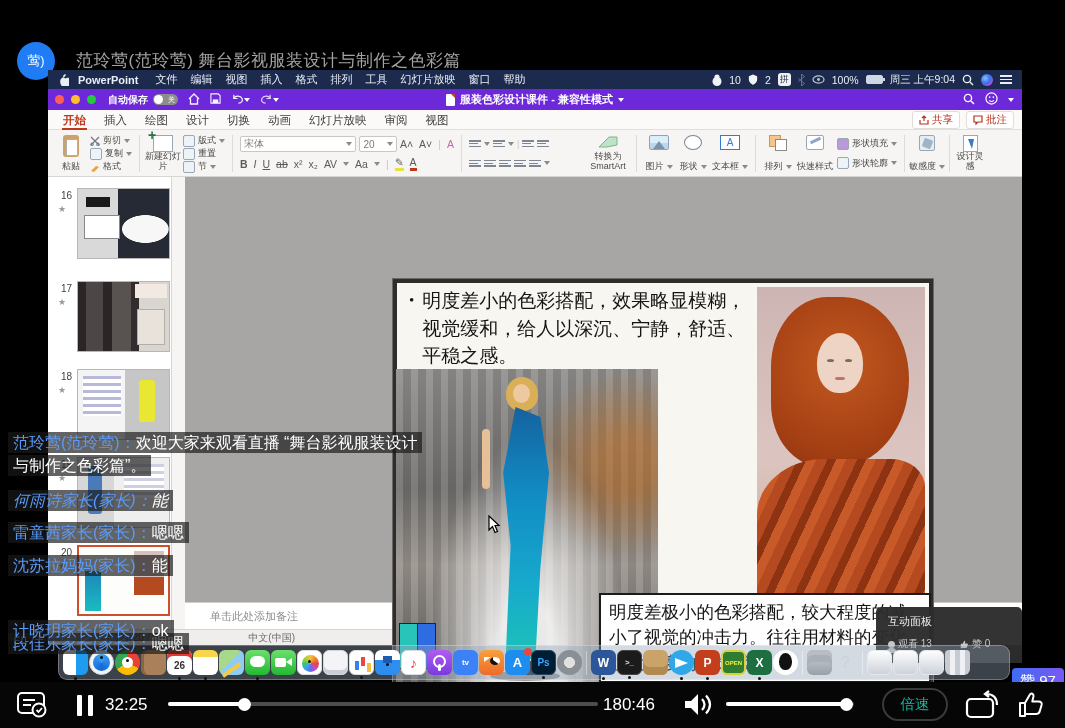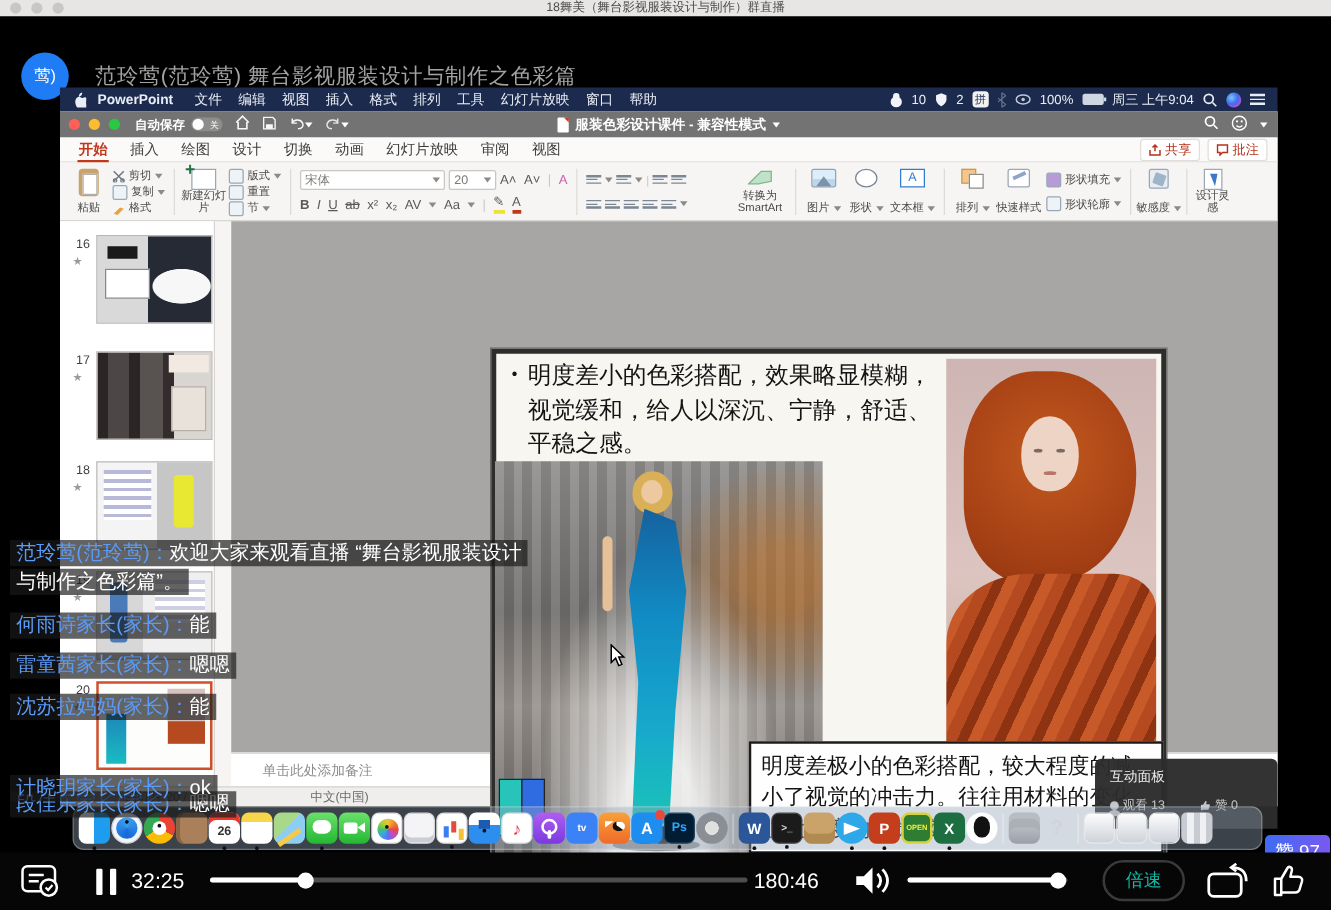--- a/index.html
+++ b/index.html
@@ -29,21 +29,21 @@
        display:flex;align-items:center;justify-content:center}
   .batt{width:17px;height:9px;border:1px solid #cfd6e4;border-radius:2px;position:relative;background:#cfd6e4}
   .batt::after{content:"";position:absolute;right:-3px;top:2px;width:2px;height:3px;background:#cfd6e4}
   .siri{width:12px;height:12px;border-radius:50%;
         background:radial-gradient(circle at 35% 35%,#7cc4f8,#3b6ff0 45%,#b44fd8 75%,#e85c8a)}
   .hlines{display:flex;flex-direction:column;gap:2px}
   .hlines i{display:block;width:12px;height:1.6px;background:#e9edf6}
 
   
   .ppt{left:48px;top:89px;width:974px;height:556px;background:#f6f5f3}
-  .ppt-tbar{left:0;top:0;width:100%;height:21px;background:#737373;display:flex;align-items:center;
+  .ppt-tbar{left:0;top:0;width:100%;height:21px;background:#6d28d9;display:flex;align-items:center;
             color:#fff;font-size:10px}
   .dot{width:9px;height:9px;border-radius:50%;margin-left:7px}
   .d-red{background:#ff5f57}.d-yel{background:#febc2e}.d-grn{background:#28c840}
   .autosave{margin-left:12px;font-weight:bold}
   .toggle{width:25px;height:11px;border-radius:6px;background:#8d8d8b;margin-left:5px;position:relative}
   .toggle i{position:absolute;left:1px;top:1px;width:9px;height:9px;border-radius:50%;background:#fff}
   .toggle b{position:absolute;right:3px;top:1px;font-size:7px;color:#fff;font-weight:normal}
   .tb-ic{margin-left:10px;opacity:.95}
   .ppt-doc{position:absolute;left:0;right:0;top:0;height:21px;display:flex;align-items:center;
            justify-content:center;gap:5px;font-size:11px;font-weight:bold;pointer-events:none}
@@ -273,26 +273,20 @@
   .tfill{position:absolute;left:0;top:0;height:4px;background:#fff;border-radius:2px}
   .knob{position:absolute;top:-4.5px;width:13px;height:13px;border-radius:50%;background:#fff}
   .speed{left:882px;top:6px;width:66px;height:33px;border:2px solid #3a3a3a;border-radius:17px;
          color:#14b8a6;font-size:14.5px;display:flex;align-items:center;justify-content:center}
 </style>
 </head>
 <body>
 
 <div id="stage">
 
-  <div class="abs tbar">
-    <div class="abs tl" style="left:8px"></div>
-    <div class="abs tl" style="left:25px"></div>
-    <div class="abs tl" style="left:42px"></div>
-    <div class="tbar-title">18舞美（舞台影视服装设计与制作）群直播</div>
-  </div>
 
   <div class="abs avatar">莺)</div>
   <div class="abs stream-title">范玲莺(范玲莺) 舞台影视服装设计与制作之色彩篇</div>
 
   <div class="abs menubar">
     <span>
       <svg width="11" height="13" viewBox="0 0 12 14">
           <path fill="#e9edf6" d="M8.4.9c-.8.1-1.7.6-2.2 1.3-.4.6-.8 1.5-.6 2.3.9.1 1.7-.5 2.2-1.1.5-.7.8-1.6.6-2.5zM6 4.8c-1.1 0-2.3.7-3 1.9-1.3 2.2-.3 5.5 1 7.3.6.9 1.3 1.8 2.3 1.8.9 0 1.2-.6 2.3-.6s1.4.6 2.3.6c1 0 1.6-.9 2.2-1.8.4-.6.6-1 .9-1.7-2.4-.9-2.8-4.3-.3-5.6-.8-1-1.9-1.6-2.9-1.6-1.1 0-1.8.7-2.4.7-.6 0-1.4-.7-2.4-1z"></path>
         </svg>
     </span>
@@ -786,21 +780,21 @@
       <span class="di i-help">?</span>
       <span class="dsep"></span>
       <span class="di i-win"></span>
       <span class="di i-win"></span>
       <span class="di i-win"></span>
       <span class="di i-trash"></span>
     </div>
 
   <div id="chat">
       <div class="abs chatrow" style="top: 431px;"><span class="cmsg"><span class="cname">范玲莺(范玲莺)：</span><span class="ctext">欢迎大家来观看直播 “舞台影视服装设计与制作之色彩篇”。</span></span></div>
-      <div class="abs chatrow" style="top: 489px;"><span class="cmsg"><span class="cname">何雨诗家长(家长)：</span><span class="ctext">能</span></span></div>
+      <div class="abs chatrow" style="top: 489px; font-style: italic;"><span class="cmsg"><span class="cname">何雨诗家长(家长)：</span><span class="ctext">能</span></span></div>
       <div class="abs chatrow" style="top: 521px;"><span class="cmsg"><span class="cname">雷童茜家长(家长)：</span><span class="ctext">嗯嗯</span></span></div>
       <div class="abs chatrow" style="top: 554px;"><span class="cmsg"><span class="cname">沈苏拉妈妈(家长)：</span><span class="ctext">能</span></span></div>
       <div class="abs chatrow" style="top: 587px; margin-top: 45px;"><span class="cmsg"><span class="cname">段佳乐家长(家长)：</span><span class="ctext">嗯嗯</span></span></div>
       <div class="abs chatrow" style="top: 619px;"><span class="cmsg"><span class="cname">计晓玥家长(家长)：</span><span class="ctext">ok</span></span></div>
     </div>
 
   <div class="abs like-badge">赞 97</div>
 
   <div class="abs player">
     <span class="abs" style="left:16px;top:9px">

